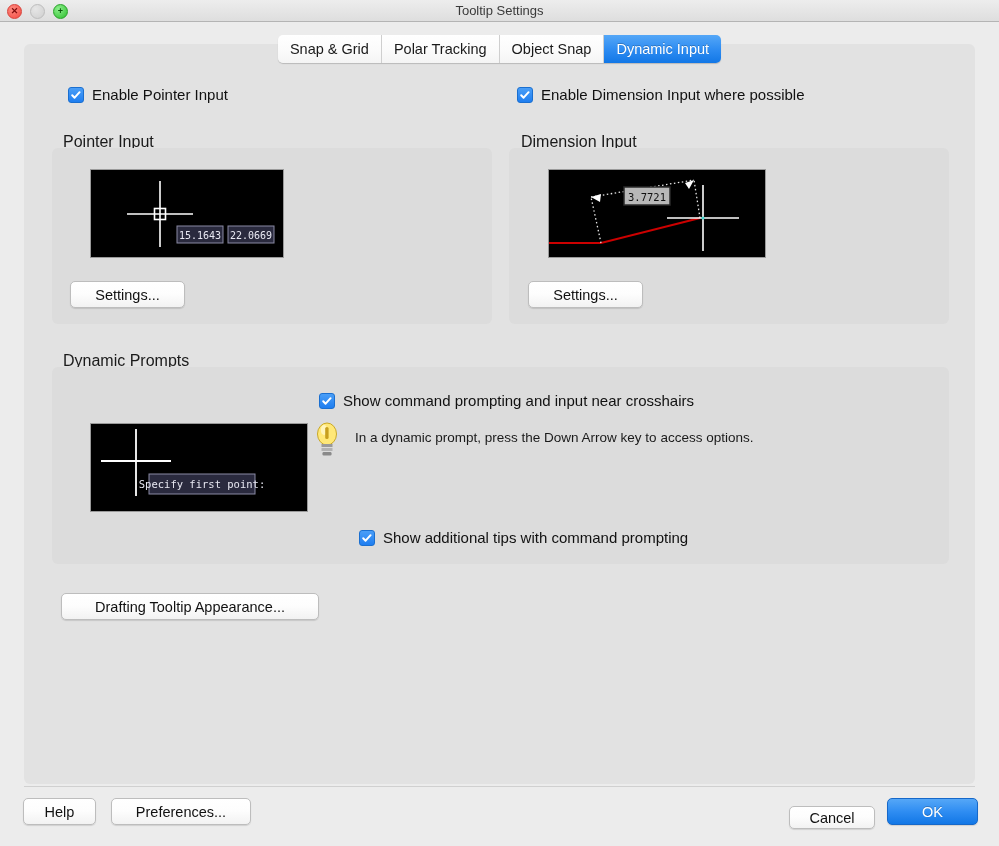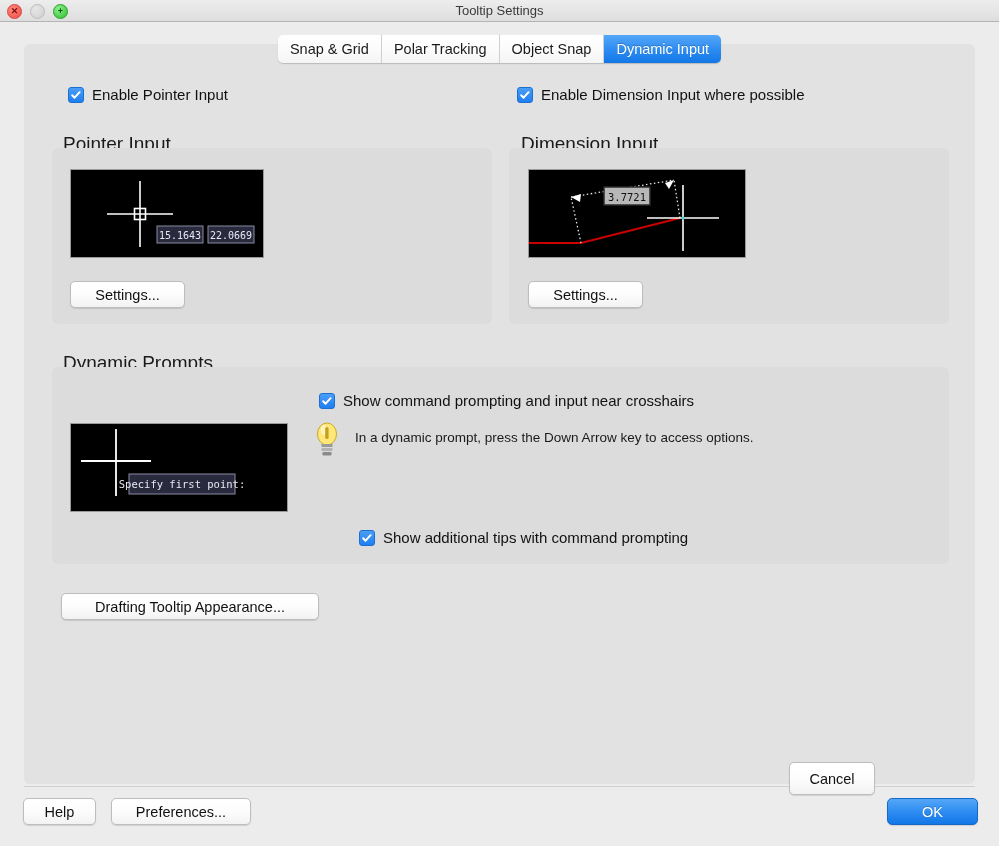--- a/index.html
+++ b/index.html
@@ -78,35 +78,36 @@
     border: 1px solid #1a6fd0;
     box-sizing: border-box;
     display: flex; align-items: center; justify-content: center;
     flex: 0 0 auto;
   }
   .cb svg { display: block; }
   .cb-label { margin-left: 8px; font-size: 15px; color: #111; white-space: nowrap; }
 
   
   .group-title {
-    position: absolute; font-size: 19px; color: #1a1a1a;
+    position: absolute; font-size: 16px; color: #1a1a1a;
   }
   .group-box {
     position: absolute;
     background: #dcdcdc;
     border-radius: 6px;
   }
 
   
   .preview {
     position: absolute;
     background: #000;
     border: 1px solid #9a9a9a;
     box-sizing: border-box;
     overflow: hidden;
+    margin-left: 20px;
   }
 
   
   .btn {
     position: absolute;
     background: linear-gradient(to bottom, #ffffff 0%, #fdfdfd 48%, #f2f2f2 100%);
     border: 1px solid #bdbdbd;
     border-radius: 5px;
     box-shadow: 0 1px 1px rgba(0,0,0,0.12);
     font-size: 14.5px; color: #111;
@@ -257,14 +258,14 @@
   </div>
   <div class="cb-label">Show additional tips with command prompting</div>
 </div>
 
 <div class="btn" style="left:61px; top:593px; width:258px; height:27px;">Drafting Tooltip Appearance...</div>
 
 <div class="sep-line"></div>
 
 <div class="btn" style="left:23px; top:798px; width:73px; height:27px;">Help</div>
 <div class="btn" style="left:111px; top:798px; width:140px; height:27px;">Preferences...</div>
-<div class="btn" style="left:789px; top:762px; width:86px; height:33px;">Cancel</div>
+<div class="btn" style="left:789px; top:806px; width:86px; height:23px;">Cancel</div>
 <div class="btn primary" style="left:887px; top:798px; width:91px; height:27px;">OK</div>
 
 </body></html>

